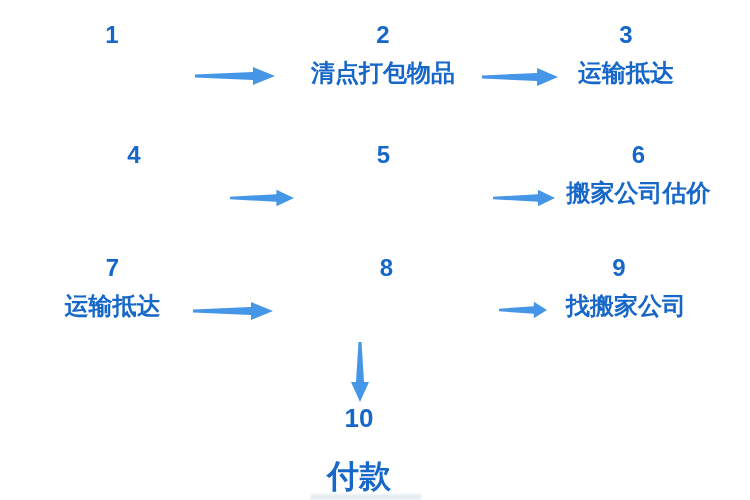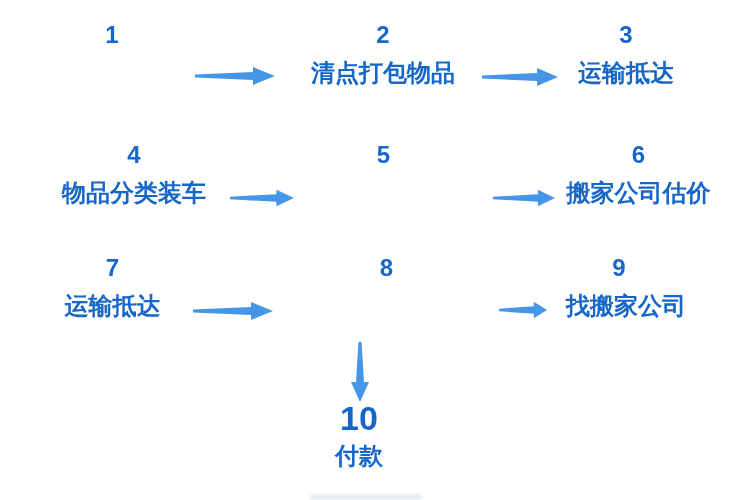--- a/index.html
+++ b/index.html
@@ -28,22 +28,22 @@
   .s1{left:63px;top:20px;width:98px;}
   .s2{left:308px;top:20px;width:150px;}
   .s3{left:563px;top:20px;width:126px;}
   .s4{left:61px;top:140px;width:146px;}
   .s5{left:310px;top:140px;width:147px;}
   .s6{left:564px;top:140px;width:149px;}
   .s7{left:63px;top:253px;width:99px;}
   .s8{left:310px;top:253px;width:153px;}
   .s9{left:566px;top:253px;width:106px;}
   .s10{left:309px;top:402px;width:100px;}
-  .s10 .num{font-size:34px;line-height:32px;}
-  .s10 .label{font-size:24px;line-height:40px;margin-top:2px;}
+  .s10 .num{font-size:26px;line-height:32px;}
+  .s10 .label{font-size:32px;line-height:40px;margin-top:22px;}
   .arrow{position:absolute;color:var(--arrow-blue);display:block;}
   .a12{left:195px;top:65px;width:80px;height:22px;}
   .a23{left:482px;top:66px;width:76px;height:22px;}
   .a45{left:230px;top:188px;width:64px;height:20px;}
   .a56{left:493px;top:188px;width:62px;height:20px;}
   .a78{left:193px;top:300px;width:80px;height:22px;}
   .a89{left:499px;top:300px;width:48px;height:20px;}
   .a810{left:349px;top:342px;width:22px;height:60px;}
   .cutoff{
     position:absolute;left:310px;top:494px;width:112px;height:6px;
@@ -66,21 +66,20 @@
     <div class="label">清点打包物品</div>
   </div>
 
   <div class="step s3">
     <div class="num">3</div>
     <div class="label">运输抵达</div>
   </div>
 
   <div class="step s4">
     <div class="num">4</div>
-    <div class="label">物品分类装车</div>
   </div>
 
   <div class="step s5">
     <div class="num">5</div>
   </div>
 
   <div class="step s6">
     <div class="num">6</div>
     <div class="label">搬家公司估价</div>
   </div>

